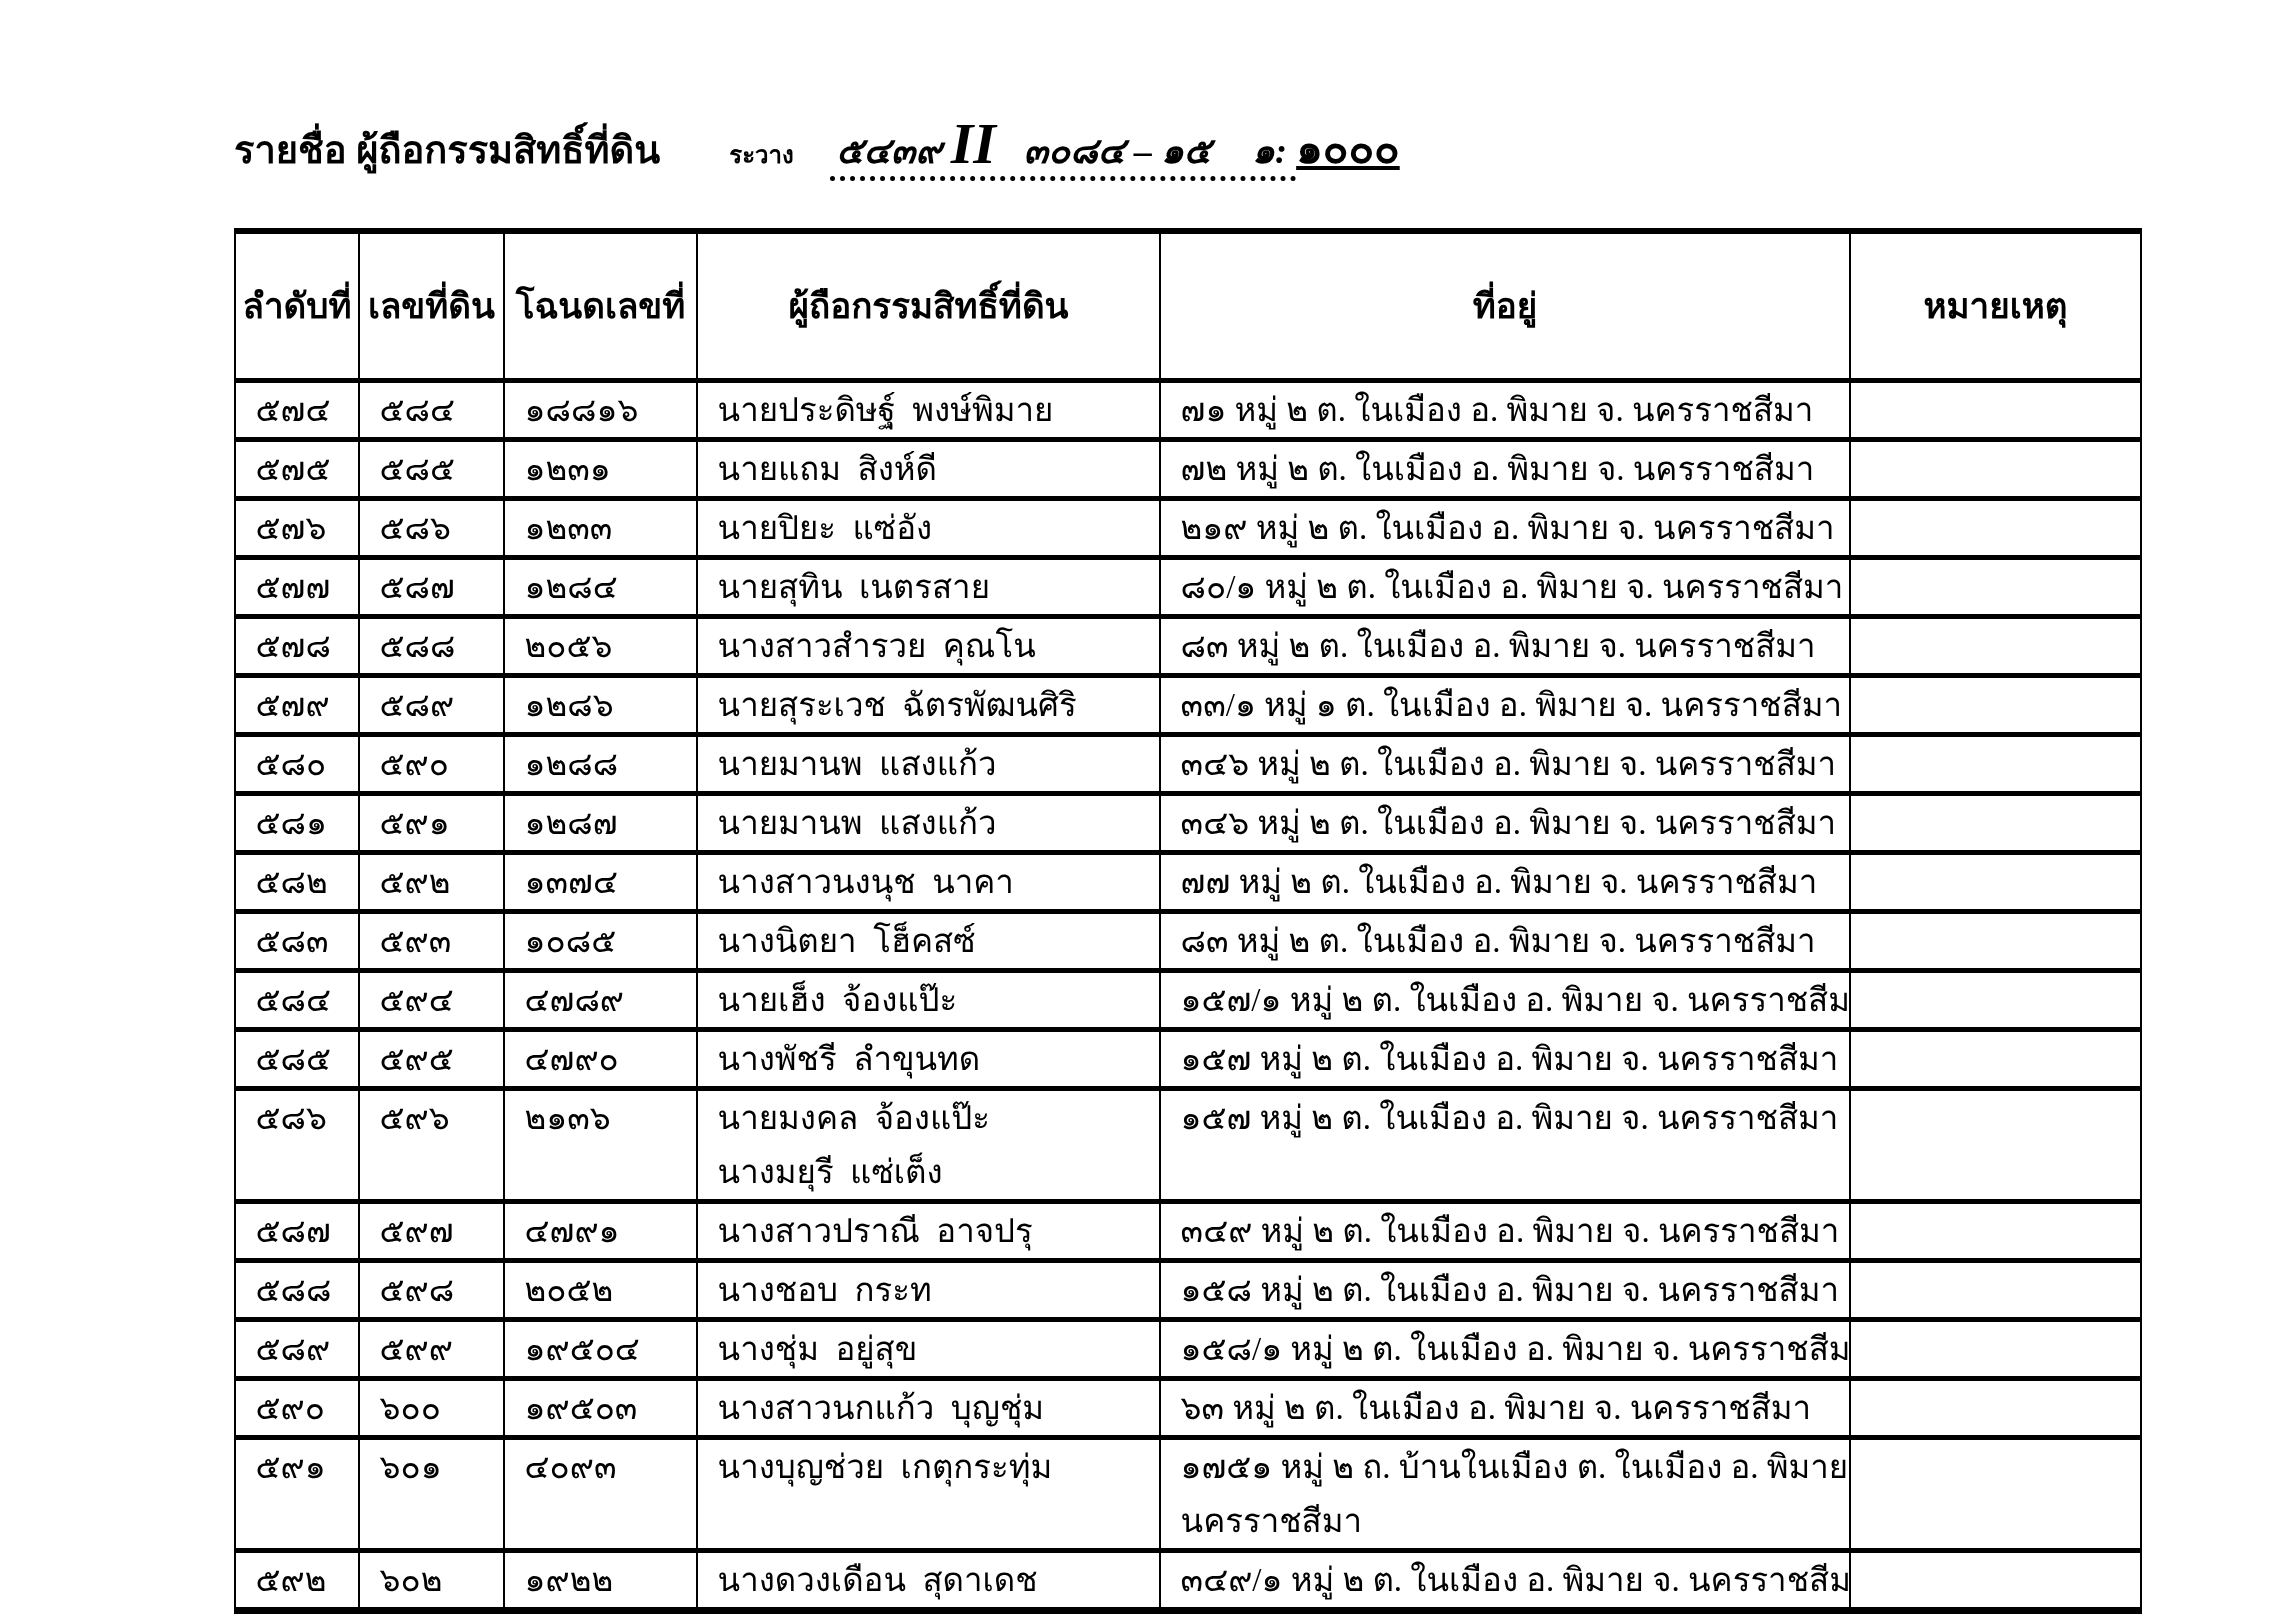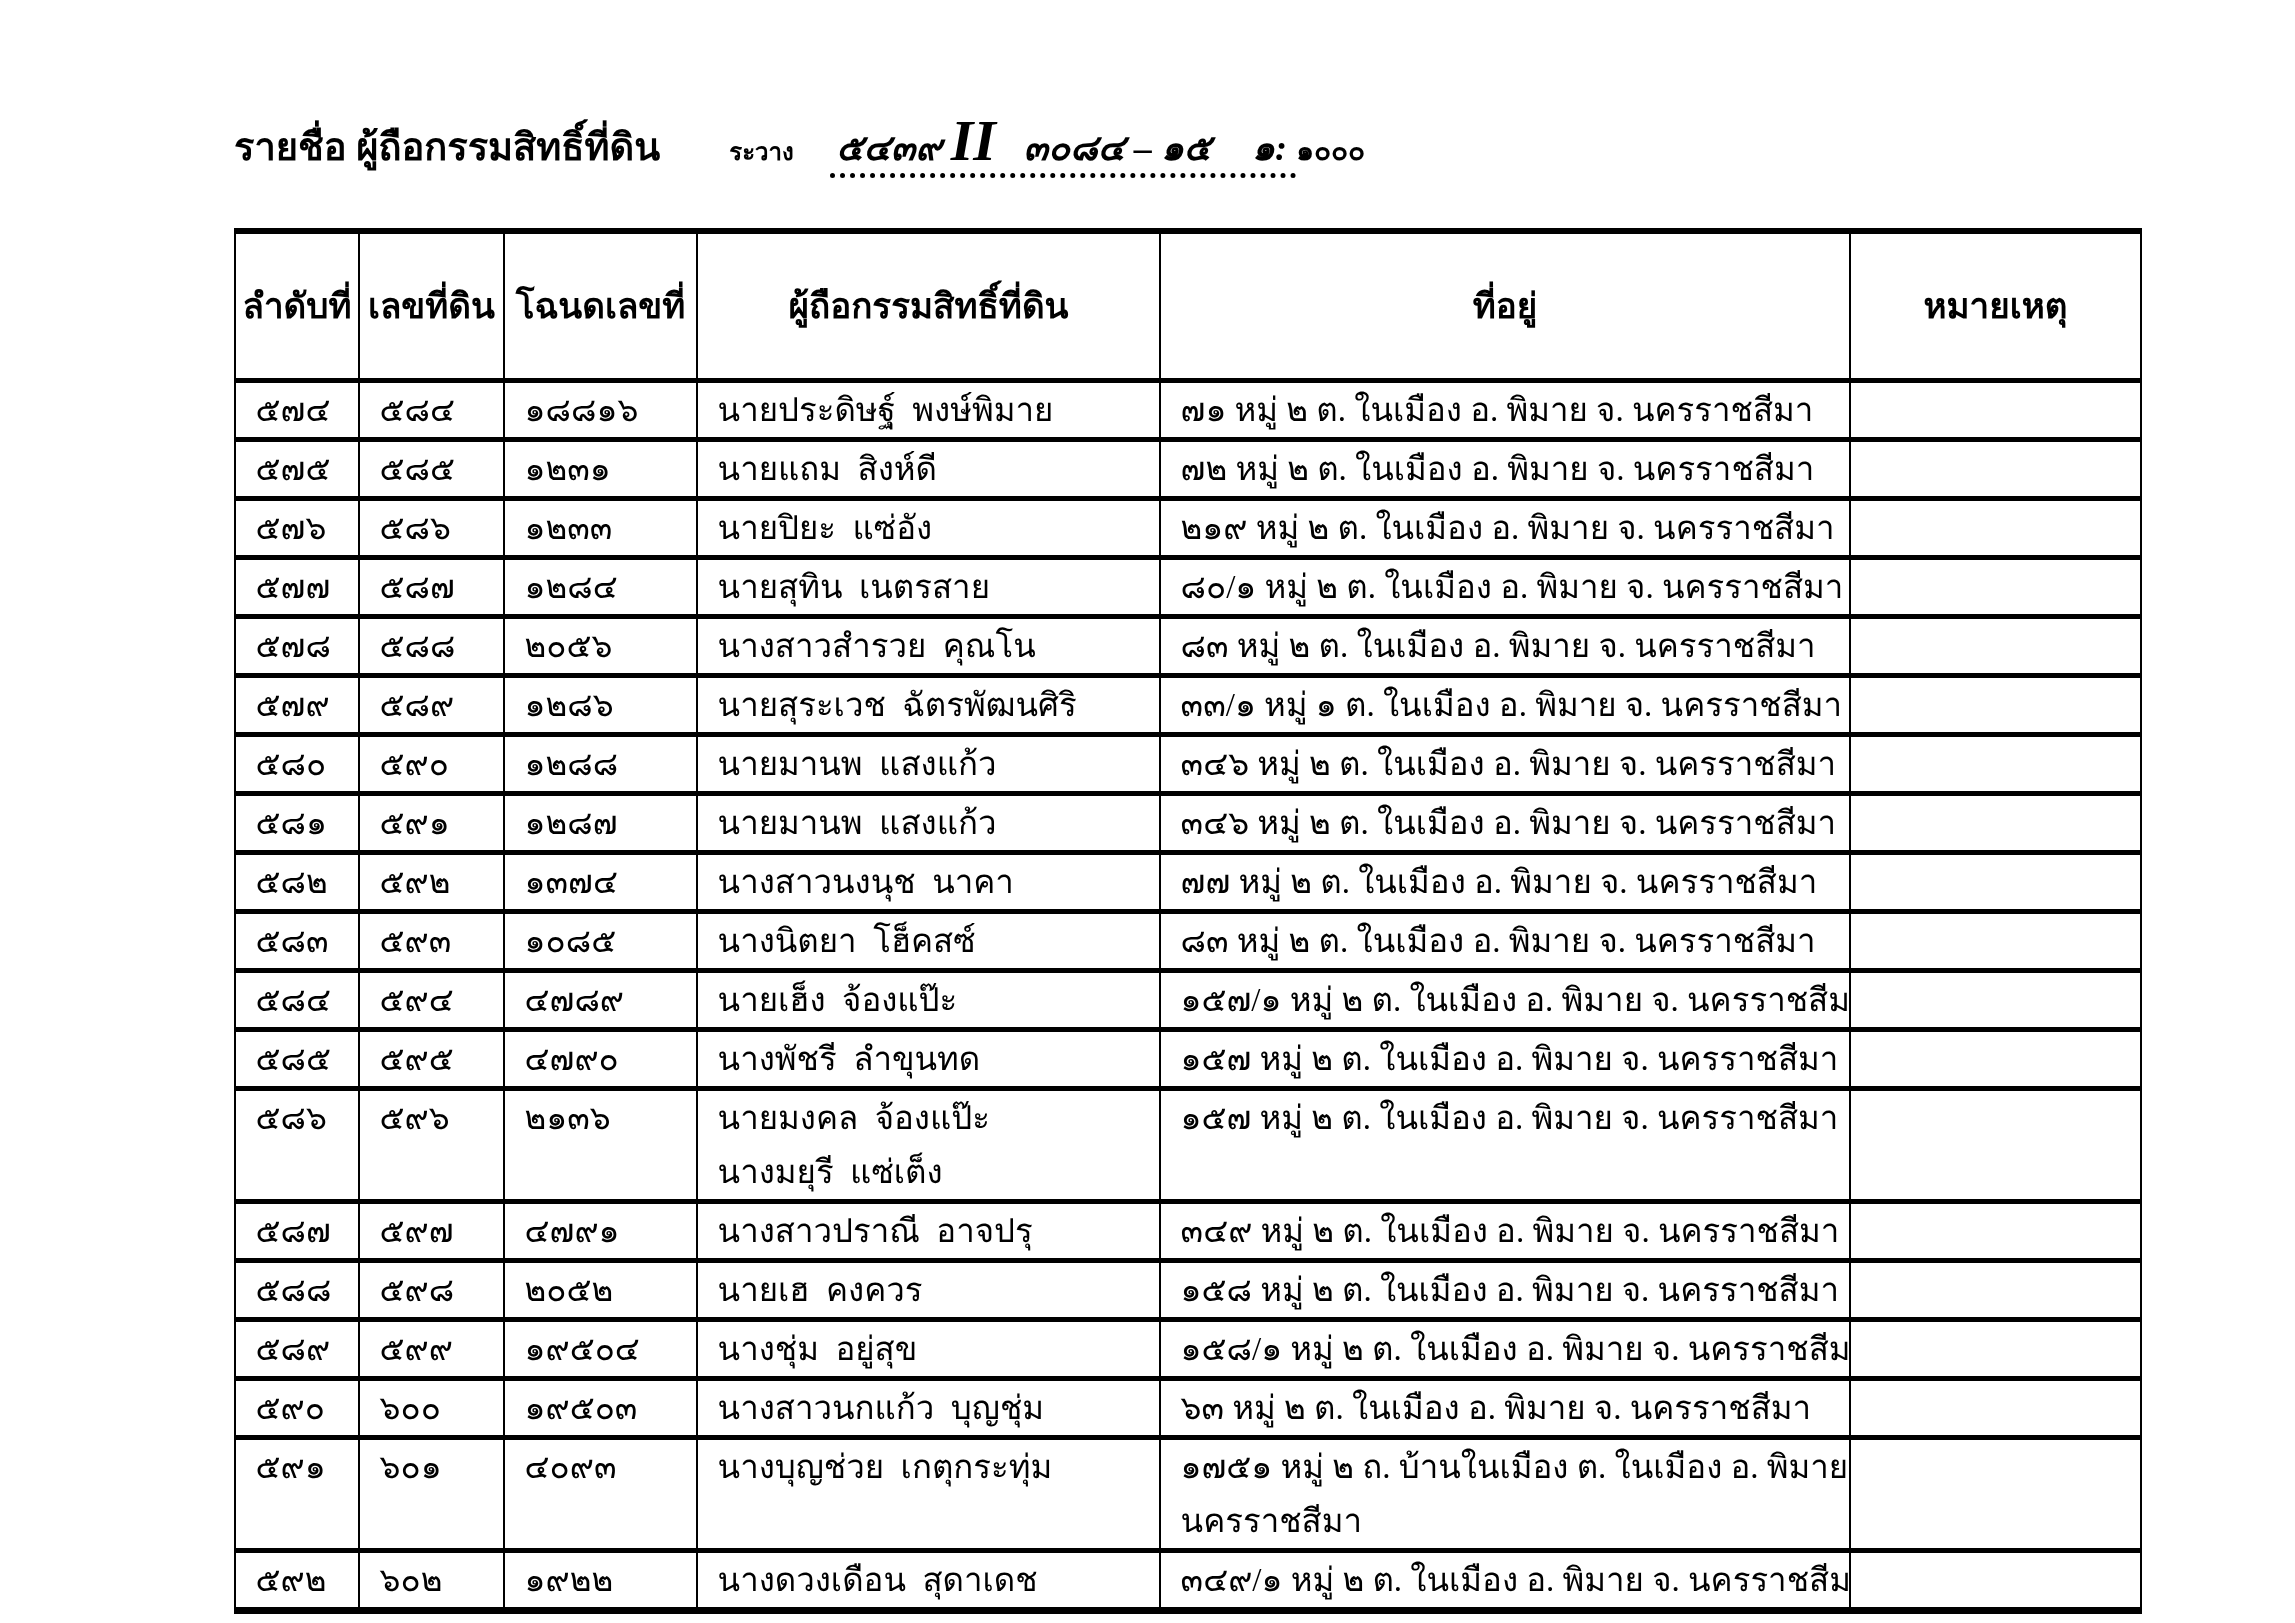--- a/index.html
+++ b/index.html
@@ -37,21 +37,21 @@
   .sheet-thai1 { margin-right: 5.2px; }
   .sheet-roman {
     font-family: "Liberation Serif", "DejaVu Serif", serif;
     font-size: 58px;
     font-weight: bold;
     margin: 0 27.5px 0 3.9px;
     line-height: 0;
   }
   .sheet-thai2 { margin-right: 41px; }
   .scale-prefix { }
-  .scale-suffix { font-size: 28px; }
+  .scale-suffix { font-size: 42px; text-decoration: underline; }
 
   
   table.land-table {
     position: absolute;
     left: 234px; top: 228px;
     width: 1905px;
     border-collapse: collapse;
     table-layout: fixed;
   }
   col.c1 { width: 124px; }
@@ -390,21 +390,21 @@
           <td>
             <div class="line">๕๘๘</div>
           </td>
           <td>
             <div class="line">๕๙๘</div>
           </td>
           <td>
             <div class="line">๒๐๕๒</div>
           </td>
           <td>
-            <div class="line">นายเฮ  คงควร</div>
+            <div class="line">นางชอบ  กระท</div>
           </td>
           <td>
             <div class="line">๑๕๘ หมู่ ๒ ต. ในเมือง อ. พิมาย จ. นครราชสีมา</div>
           </td>
           <td></td>
         </tr>
         <tr class="single">
           <td>
             <div class="line">๕๘๙</div>
           </td>

